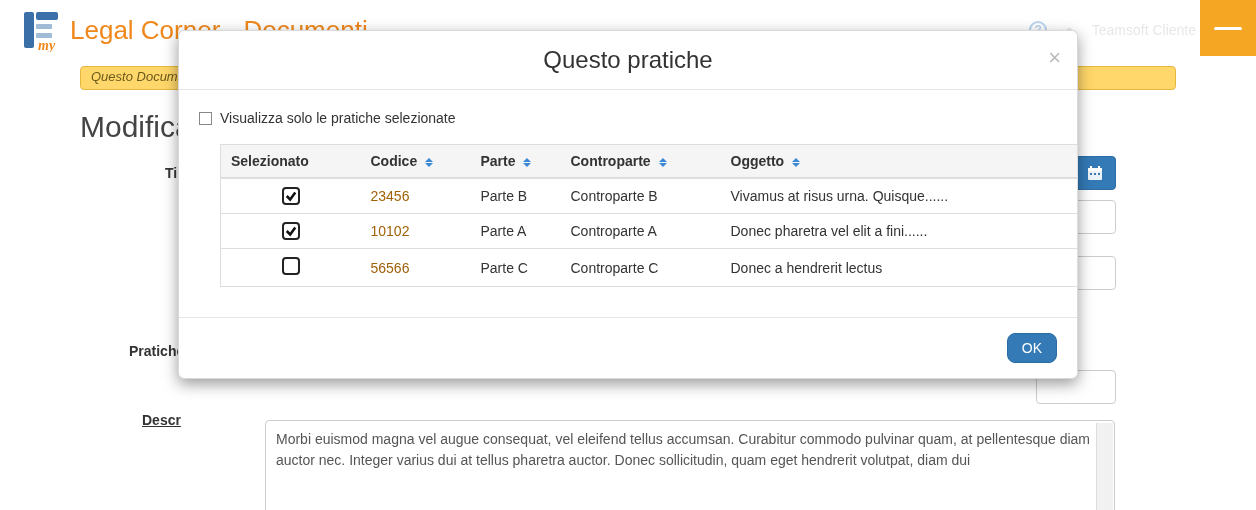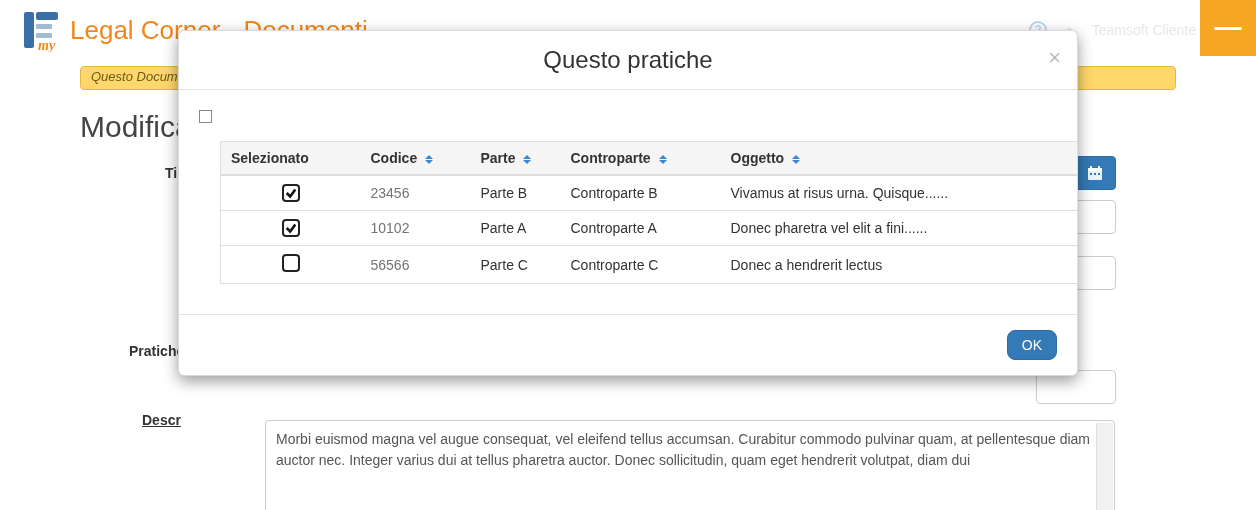--- a/index.html
+++ b/index.html
@@ -248,21 +248,21 @@
     width: 18px; height: 18px;
     border: 2px solid #222;
     border-radius: 4px;
     display: inline-flex;
     align-items: center;
     justify-content: center;
     background: #fff;
   }
   .checkbox svg { width: 12px; height: 12px; stroke: #111; stroke-width: 3; fill: none; }
 
-  a.link { color: #737373; text-decoration: none; }
+  a.link { color: #a16207; text-decoration: none; }
 
   .modal-footer {
     padding: 15px 20px;
     border-top: 1px solid #e5e5e5;
     text-align: right;
   }
   .btn-primary {
     background: #337ab7;
     border: 1px solid #2e6da4;
     color: #fff;
@@ -337,20 +337,21 @@
       <span>×</span>
     </button>
     <div class="modal-title">Questo pratiche</div>
   </div>
 
   <div class="modal-body">
 
 
     <div class="filter-row">
       <span class="cb"></span>
+      <span>Visualizza solo le pratiche selezionate</span>
     </div>
 
     <table>
       <thead>
         <tr>
           <th style="width:140px">
             <span>Selezionato</span>
           </th>
           <th style="width:110px">
             <span>Codice</span>

